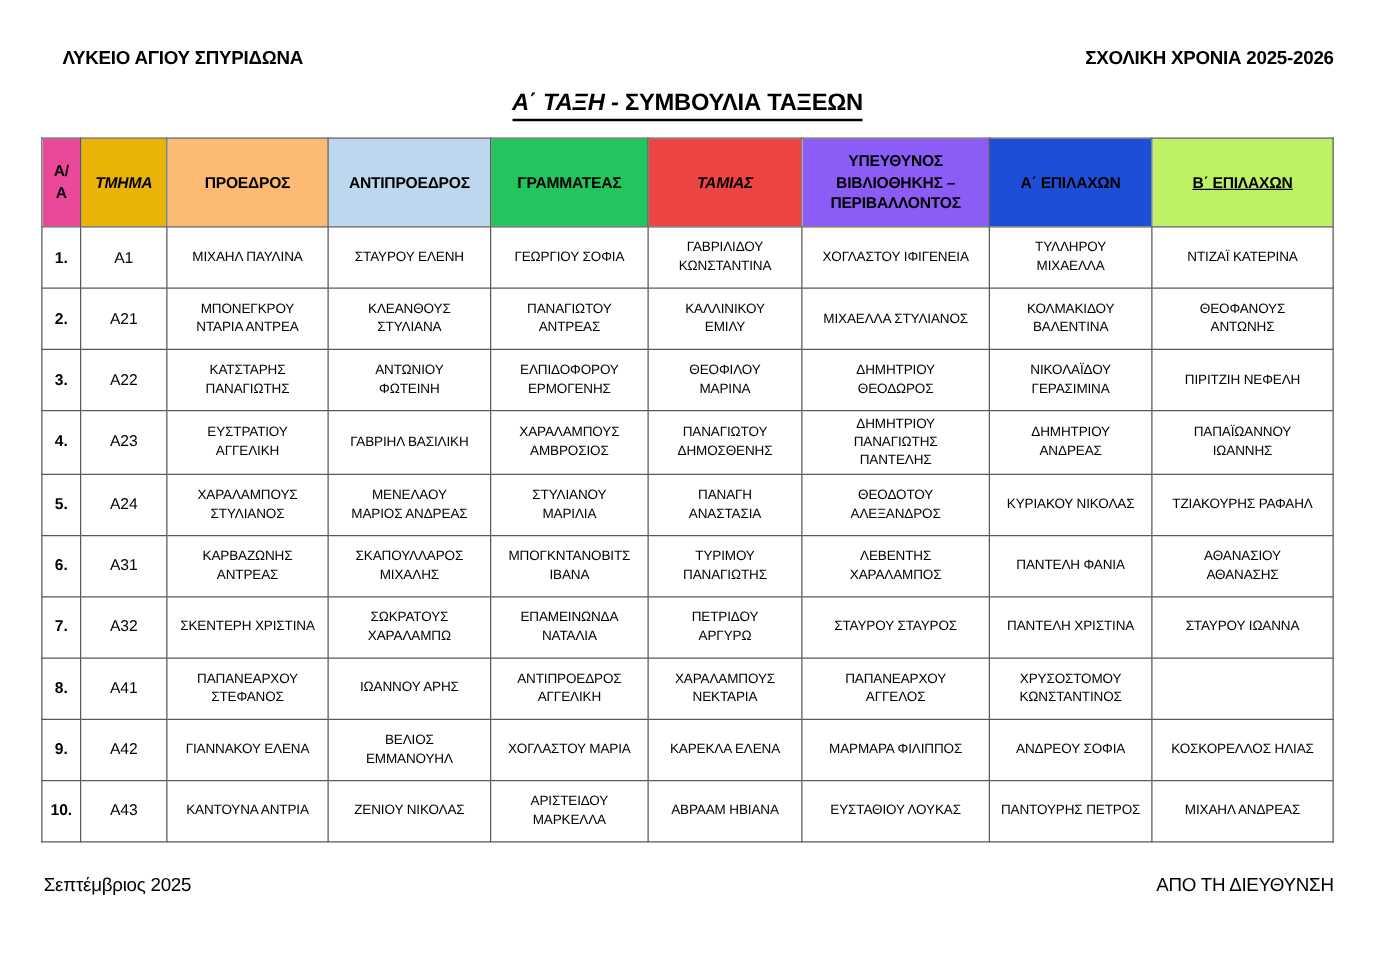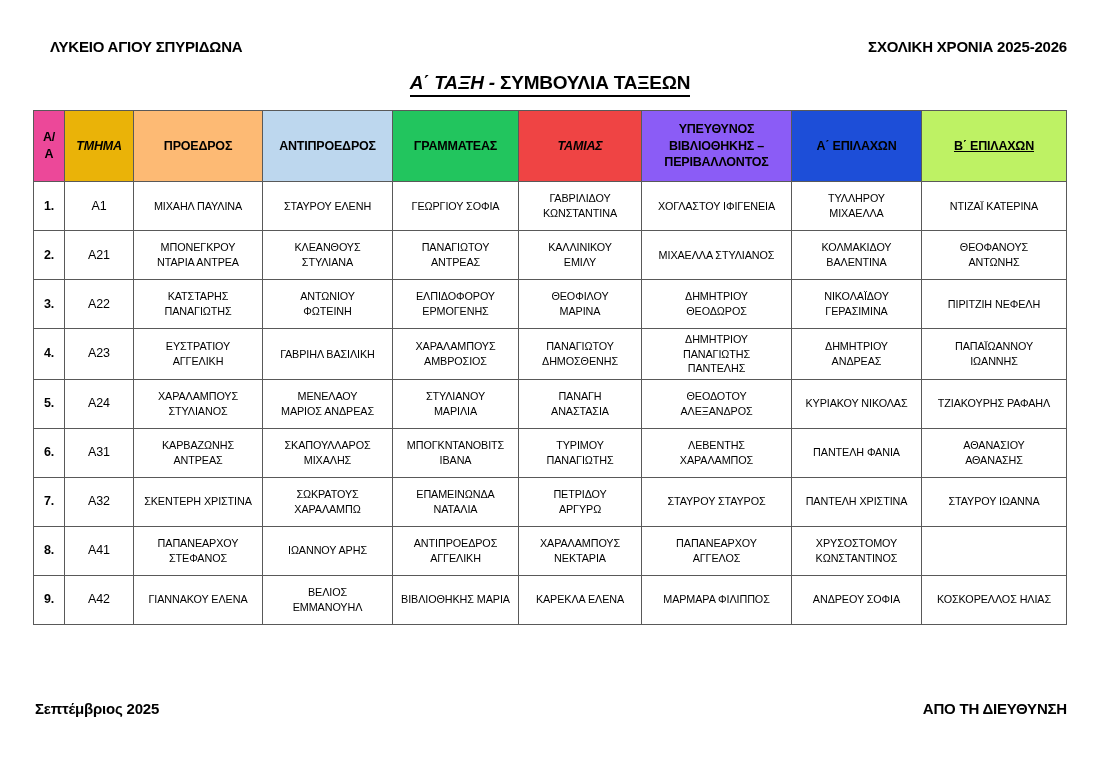--- a/index.html
+++ b/index.html
@@ -55,21 +55,21 @@
     line-height: 1.35;
     padding: 3px 4px;
     white-space: pre-line;
   }
   .council-table td.num-cell  { font-weight: bold; font-size: 12.5px; }
   .council-table td.sect-cell { font-size: 12.5px; }
 
   .footer-bar {
     position: absolute; top: 700px; left: 35px; right: 33px;
     display: flex; justify-content: space-between; align-items: baseline;
-    font-size: 15px; letter-spacing: -0.2px; font-weight: bold;
+    font-size: 15px; letter-spacing: -0.2px;
   }
 </style>
 </head>
 <body>
 
 <div class="page">
 
   <div class="top-bar">
     <span>ΛΥΚΕΙΟ ΑΓΙΟΥ ΣΠΥΡΙΔΩΝΑ</span>
     <span>ΣΧΟΛΙΚΗ ΧΡΟΝΙΑ 2025-2026</span>
@@ -232,26 +232,38 @@
           <td class="name-cell">ΧΡΥΣΟΣΤΟΜΟΥ
 ΚΩΝΣΤΑΝΤΙΝΟΣ</td>
           <td class="name-cell"></td>
         </tr>
         <tr>
           <td class="num-cell">9.</td>
           <td class="sect-cell">A42</td>
           <td class="name-cell">ΓΙΑΝΝΑΚΟΥ ΕΛΕΝΑ</td>
           <td class="name-cell">ΒΕΛΙΟΣ
 ΕΜΜΑΝΟΥΗΛ</td>
-          <td class="name-cell">ΒΙΒΛΙΟΘΗΚΗΣ ΜΑΡΙΑ</td>
+          <td class="name-cell">ΧΟΓΛΑΣΤΟΥ ΜΑΡΙΑ</td>
           <td class="name-cell">ΚΑΡΕΚΛΑ ΕΛΕΝΑ</td>
           <td class="name-cell">ΜΑΡΜΑΡΑ ΦΙΛΙΠΠΟΣ</td>
           <td class="name-cell">ΑΝΔΡΕΟΥ ΣΟΦΙΑ</td>
           <td class="name-cell">ΚΟΣΚΟΡΕΛΛΟΣ ΗΛΙΑΣ</td>
         </tr>
+        <tr>
+          <td class="num-cell">10.</td>
+          <td class="sect-cell">A43</td>
+          <td class="name-cell">ΚΑΝΤΟΥΝΑ ΑΝΤΡΙΑ</td>
+          <td class="name-cell">ΖΕΝΙΟΥ ΝΙΚΟΛΑΣ</td>
+          <td class="name-cell">ΑΡΙΣΤΕΙΔΟΥ
+ΜΑΡΚΕΛΛΑ</td>
+          <td class="name-cell">ΑΒΡΑΑΜ ΗΒΙΑΝΑ</td>
+          <td class="name-cell">ΕΥΣΤΑΘΙΟΥ ΛΟΥΚΑΣ</td>
+          <td class="name-cell">ΠΑΝΤΟΥΡΗΣ ΠΕΤΡΟΣ</td>
+          <td class="name-cell">ΜΙΧΑΗΛ ΑΝΔΡΕΑΣ</td>
+        </tr>
       </tbody>
   </table>
 
   <div class="footer-bar">
     <span>Σεπτέμβριος 2025</span>
     <span>ΑΠΟ ΤΗ ΔΙΕΥΘΥΝΣΗ</span>
   </div>
 
 </div>
 

